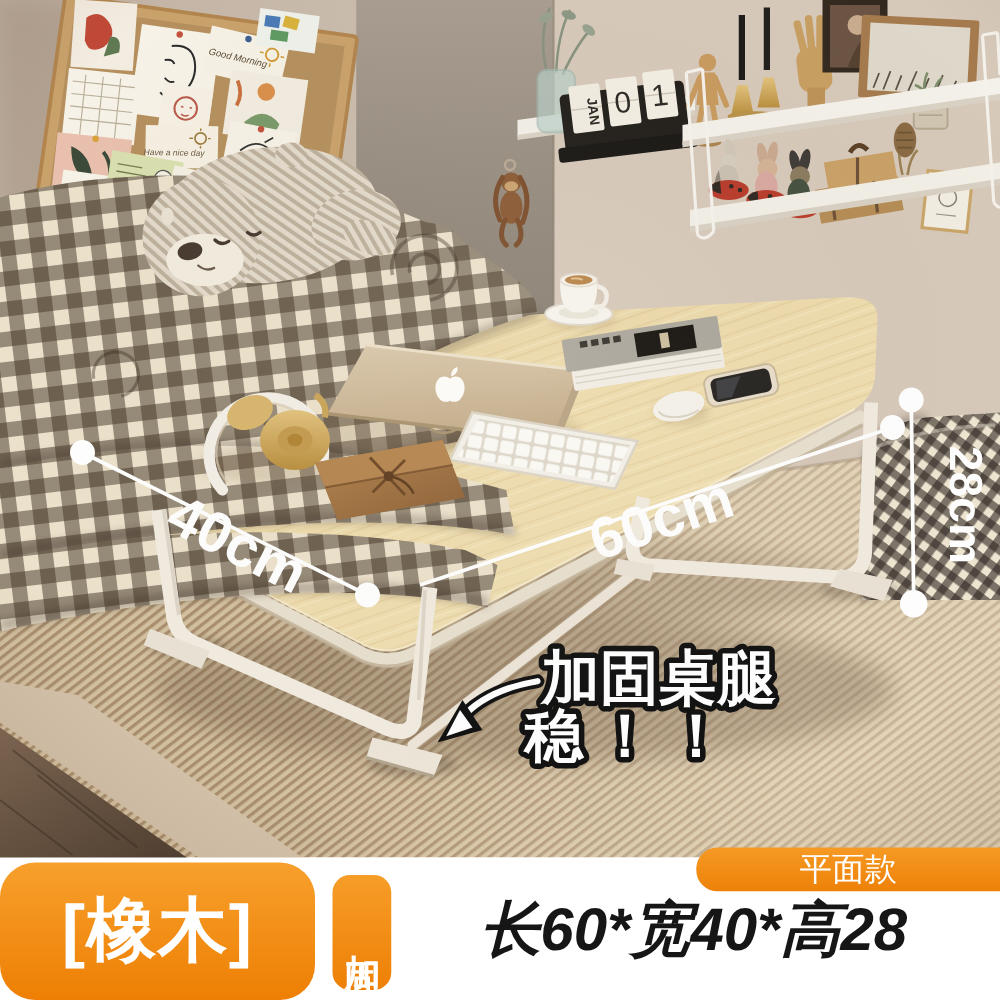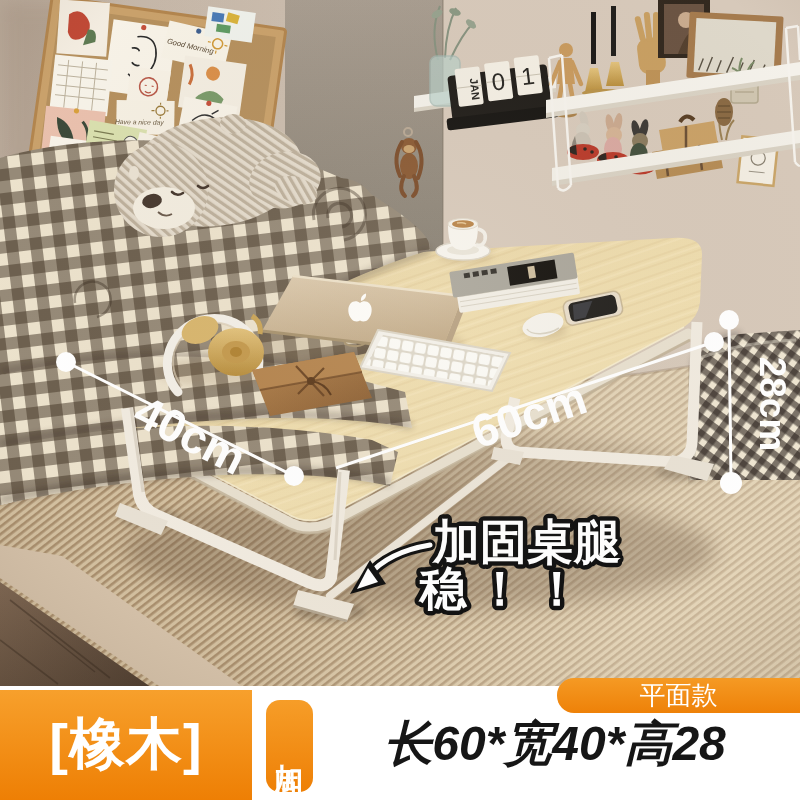--- a/index.html
+++ b/index.html
@@ -3,21 +3,21 @@
 <meta charset="utf-8">
 <style>
   html,body{margin:0;padding:0;background:#fff;}
   .stage{position:relative;width:800px;height:800px;overflow:hidden;background:#fff;
          font-family:"Liberation Sans","DejaVu Sans",sans-serif;}
   .scene{position:absolute;left:0;top:0;}
   .footer{position:absolute;left:0;top:686px;width:800px;height:114px;background:#ffffff;}
   .material{position:absolute;left:0;top:4px;width:252px;height:110px;
             background:linear-gradient(180deg,#f7a02c,#ee7f04);
             display:flex;align-items:center;justify-content:center;
-            color:#fff;font-size:56px;font-weight:bold;letter-spacing:1px;}
+            color:#fff;font-size:56px;font-weight:bold;letter-spacing:1px;border-radius:28px;}
   .reinforced{position:absolute;left:266px;top:14px;width:47px;height:92px;border-radius:14px;
               background:linear-gradient(180deg,#f69d28,#ee8006);
               color:#fff;font-size:29px;font-weight:bold;
               writing-mode:vertical-rl;letter-spacing:6px;
               display:flex;align-items:center;justify-content:center;}
   .size{position:absolute;left:322px;top:18px;width:466px;height:80px;
         display:flex;align-items:center;justify-content:center;
         font-size:48px;font-weight:bold;color:#161616;white-space:nowrap;font-style:italic;}
   .style-badge{position:absolute;right:0;top:-8px;width:243px;height:35px;
                border-radius:17px 0 0 17px;background:linear-gradient(180deg,#f59a24,#ee8108);

